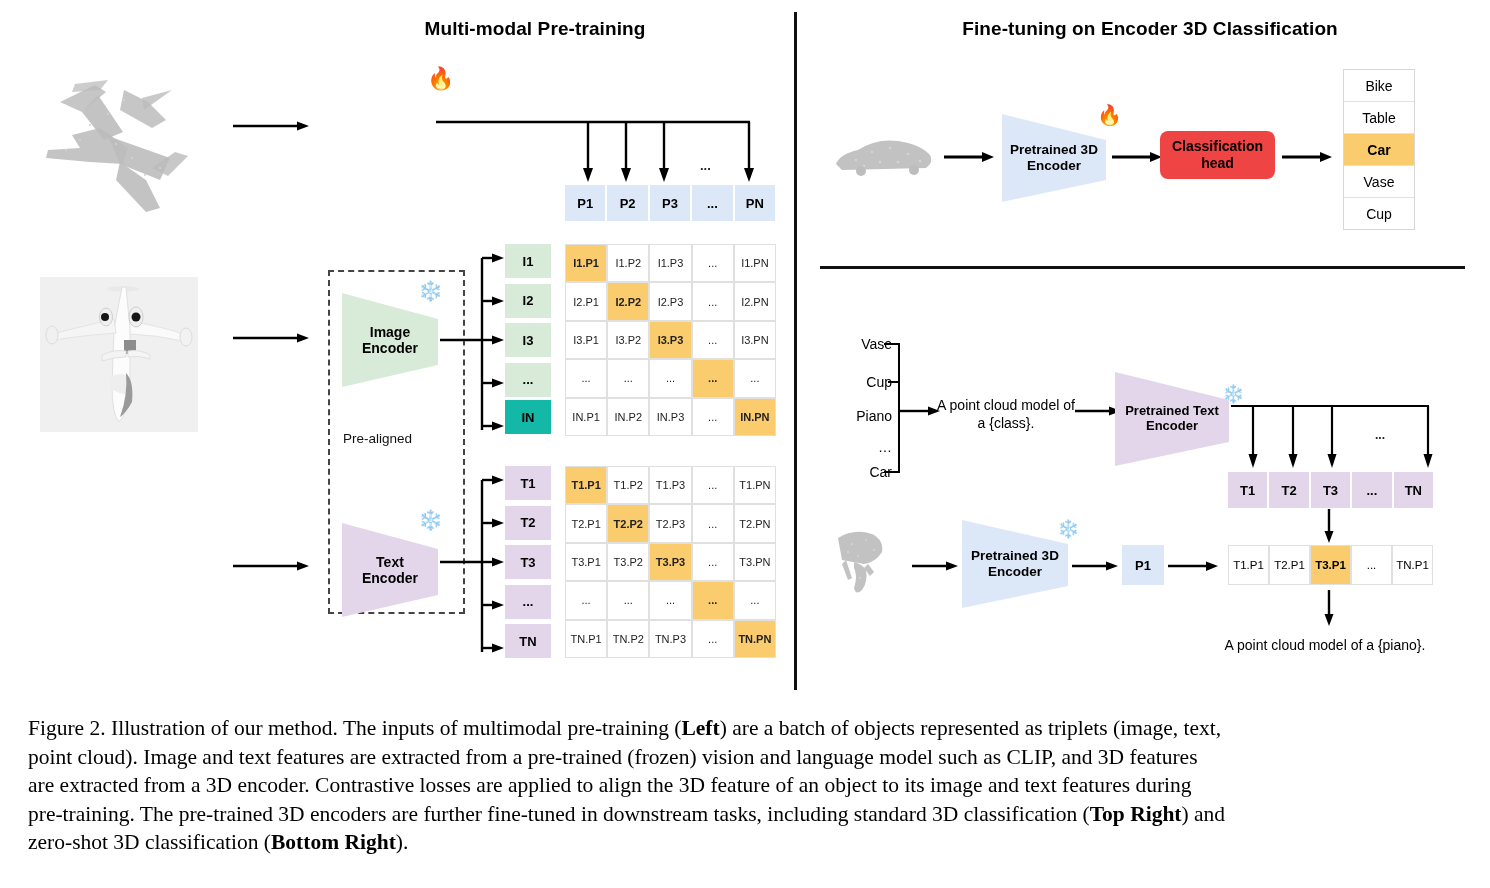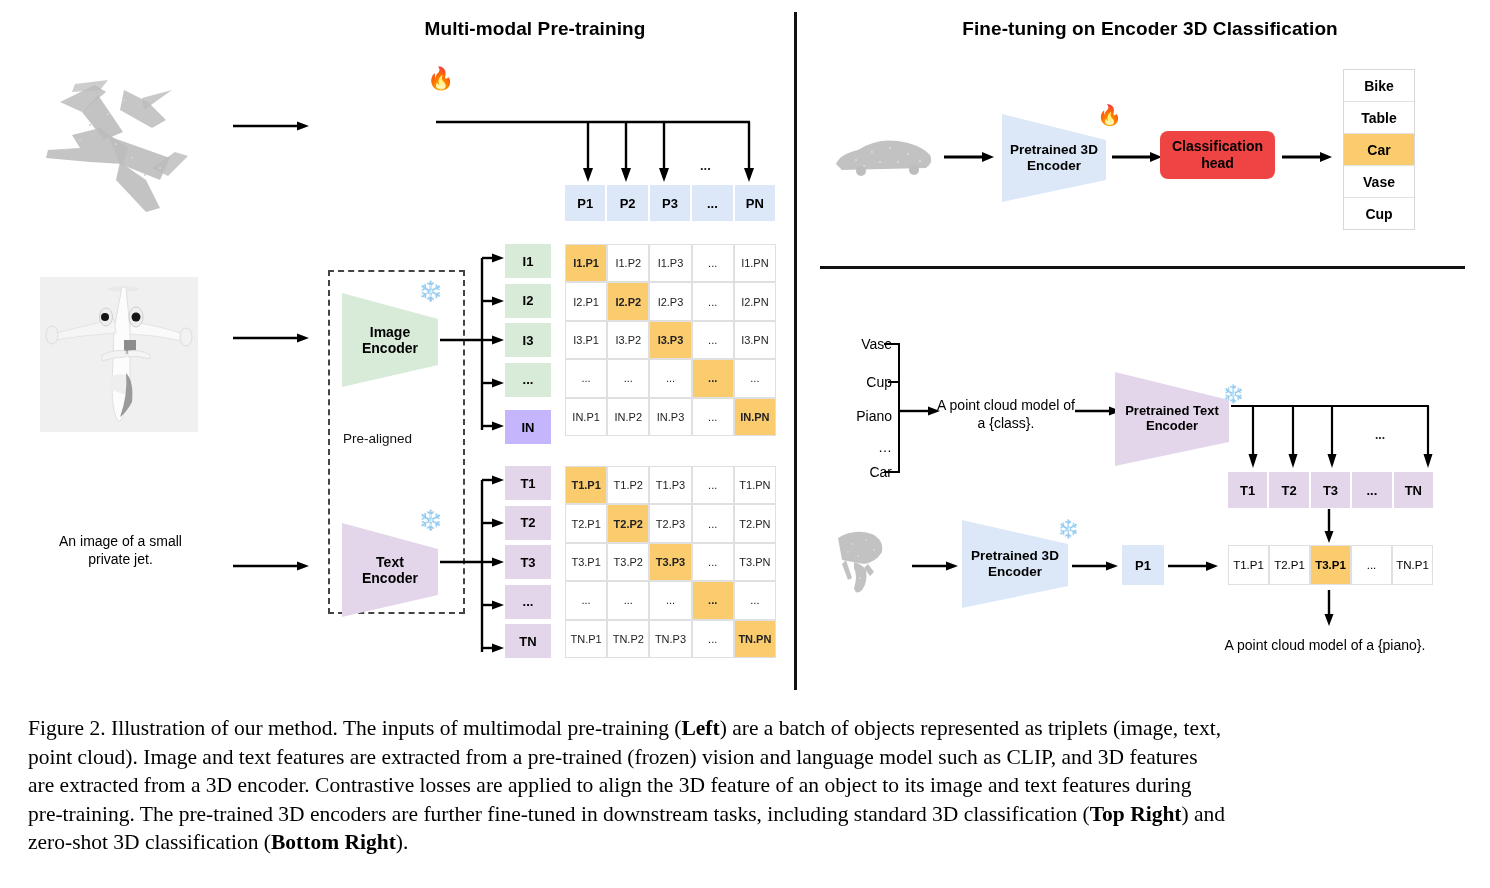--- a/index.html
+++ b/index.html
@@ -32,21 +32,21 @@
   .dashbox{position:absolute;border:2px dashed #444;}
   .prealigned{position:absolute;font-size:13.5px;color:#111;}
 
   .caption{position:absolute;left:28px;top:714px;width:1438px;font-family:"Liberation Serif",serif;
            font-size:21.5px;line-height:1.33;text-align:left;color:#000;}
 
   .emoji{position:absolute;font-size:22px;line-height:1;}
   .snow{position:absolute;font-size:20px;line-height:1;color:#8fc6ef;}
 
   .cls-list{position:absolute;border:1px solid #d8d8d8;}
-  .cls-list .row{height:31px;display:flex;align-items:center;justify-content:center;font-size:14px;border-bottom:1px solid #e2e2e2;font-weight:bold;}
+  .cls-list .row{height:31px;display:flex;align-items:center;justify-content:center;font-size:14px;border-bottom:1px solid #e2e2e2;}
   .cls-list .row:last-child{border-bottom:none;}
   .cls-list .row.sel{background:#fbcc6e;font-weight:bold;}
 
   .zs-class{position:absolute;font-size:14px;text-align:right;width:70px;}
   .brace{position:absolute;border-left:2px solid #000;}
   .tick{position:absolute;height:2px;background:#000;}
 </style>
 </head>
 <body>
 
@@ -114,21 +114,21 @@
       <div class="s blue" style="flex: 1 1 0%; background: rgb(220, 232, 248);">P3</div>
       <div class="s blue" style="flex: 1 1 0%; background: rgb(220, 232, 248);">...</div>
       <div class="s blue" style="flex: 1 1 0%; background: rgb(220, 232, 248);">PN</div>
     </div>
 
   <div class="abs" style="left:505px;top:244px;width:46px;height:192px;">
       <div style="position: absolute; left: 0px; width: 46px; height: 34px; top: 0px; background: rgb(216, 234, 216); display: flex; align-items: center; justify-content: center; font-weight: bold; font-size: 13px;">I1</div>
       <div style="position: absolute; left: 0px; width: 46px; height: 34px; top: 39.5px; background: rgb(216, 234, 216); display: flex; align-items: center; justify-content: center; font-weight: bold; font-size: 13px;">I2</div>
       <div style="position: absolute; left: 0px; width: 46px; height: 34px; top: 79px; background: rgb(216, 234, 216); display: flex; align-items: center; justify-content: center; font-weight: bold; font-size: 13px;">I3</div>
       <div style="position: absolute; left: 0px; width: 46px; height: 34px; top: 118.5px; background: rgb(216, 234, 216); display: flex; align-items: center; justify-content: center; font-weight: bold; font-size: 13px;">...</div>
-      <div style="position: absolute; left: 0px; width: 46px; height: 34px; top: 166px; background: #c4b5fd; display: flex; align-items: center; justify-content: center; font-weight: bold; font-size: 13px;">IN</div>
+      <div style="position: absolute; left: 0px; width: 46px; height: 34px; top: 156px; background: #14b8a6; display: flex; align-items: center; justify-content: center; font-weight: bold; font-size: 13px;">IN</div>
     </div>
 
   <div class="abs" style="left:505px;top:466px;width:46px;height:192px;">
       <div style="position: absolute; left: 0px; width: 46px; height: 34px; top: 0px; background: rgb(228, 214, 234); display: flex; align-items: center; justify-content: center; font-weight: bold; font-size: 13px;">T1</div>
       <div style="position: absolute; left: 0px; width: 46px; height: 34px; top: 39.5px; background: rgb(228, 214, 234); display: flex; align-items: center; justify-content: center; font-weight: bold; font-size: 13px;">T2</div>
       <div style="position: absolute; left: 0px; width: 46px; height: 34px; top: 79px; background: rgb(228, 214, 234); display: flex; align-items: center; justify-content: center; font-weight: bold; font-size: 13px;">T3</div>
       <div style="position: absolute; left: 0px; width: 46px; height: 34px; top: 118.5px; background: rgb(228, 214, 234); display: flex; align-items: center; justify-content: center; font-weight: bold; font-size: 13px;">...</div>
       <div style="position: absolute; left: 0px; width: 46px; height: 34px; top: 158px; background: rgb(228, 214, 234); display: flex; align-items: center; justify-content: center; font-weight: bold; font-size: 13px;">TN</div>
     </div>
 
@@ -230,24 +230,20 @@
   <div class="trap" style="left:340px;top:521px;width:100px;height:98px;">
     <svg width="100" height="98">
         <polygon points="2,2 98,28 98,74 2,96" fill="#e4d6ea"></polygon>
       </svg>
     <div class="lbl">
       <span><span>Text</span><br><span>Encoder</span></span>
     </div>
   </div>
   <div class="snow" style="left:418px;top:510px;">❄️</div>
 
-  <div class="abs atext" style="left:28px;top:533px;width:185px;">
-    <span>An image of a small</span><br>
-    <span>private jet.</span>
-  </div>
   <div class="abs" style="left:233px;top:558px;width:78px;height:12px;">
     <svg width="78" height="12">
         <line x1="0" y1="6" x2="66" y2="6" stroke="#000" stroke-width="2.4"></line>
         <polygon points="76,6 64,1.5 64,10.5" fill="#000"></polygon>
       </svg>
   </div>
 
   <div class="abs" style="left:440px;top:250px;width:66px;height:186px;">
     <svg width="66" height="186">
       <line x1="0" y1="90" x2="42" y2="90" stroke="#000" stroke-width="2.4"></line>

